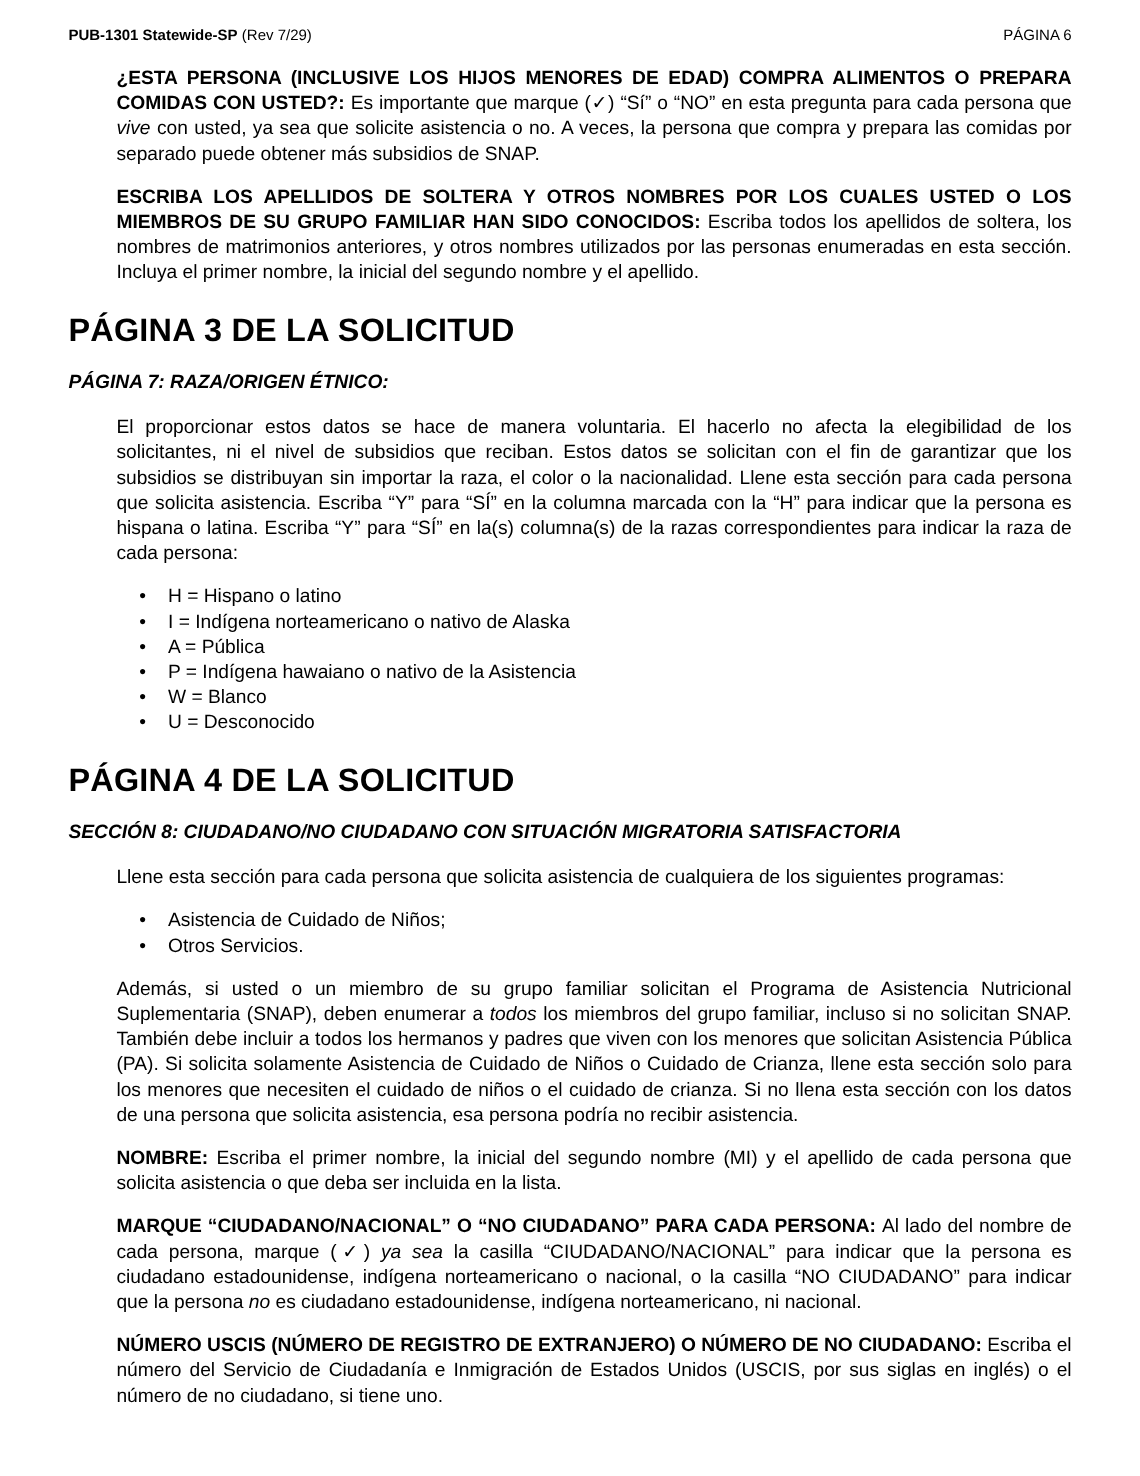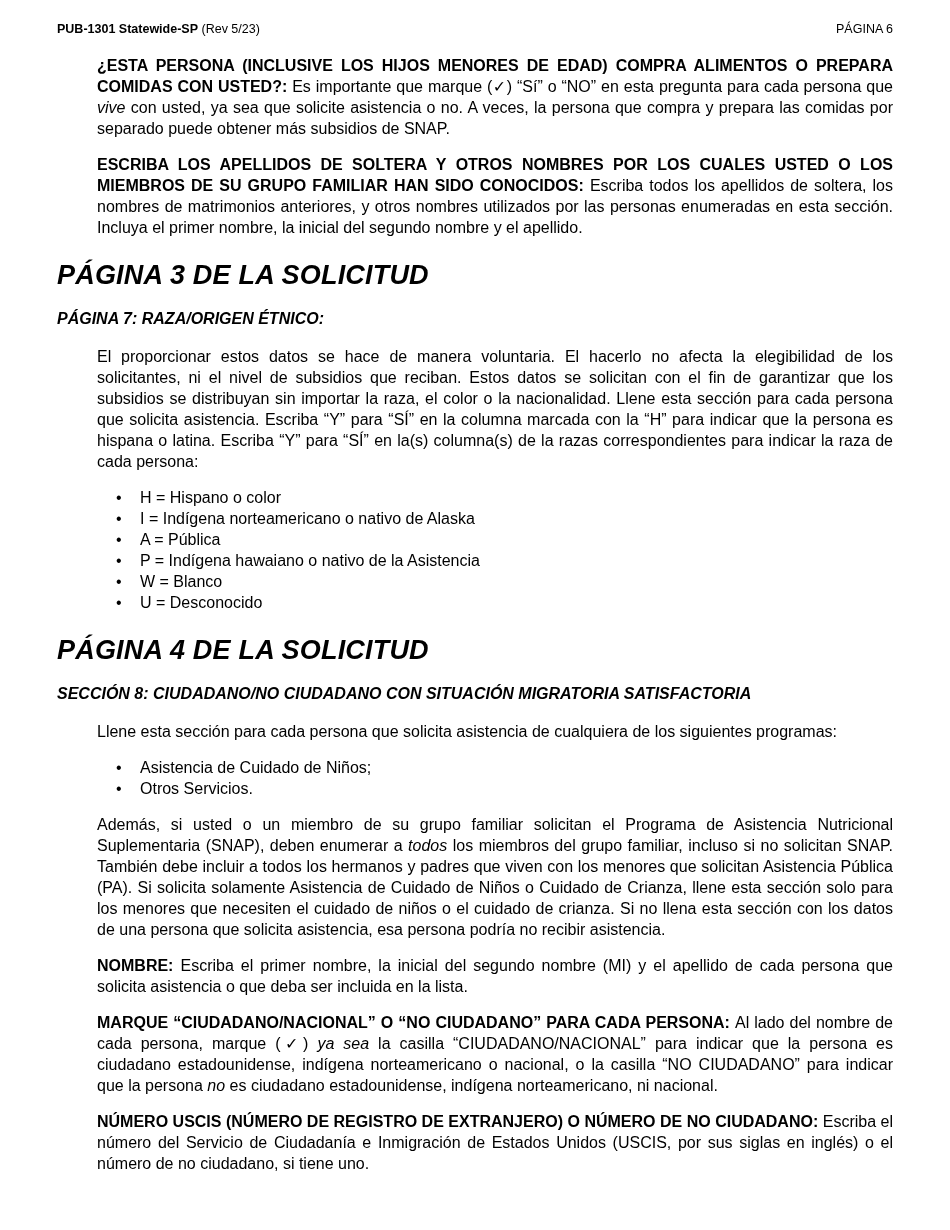--- a/index.html
+++ b/index.html
@@ -31,21 +31,20 @@
     text-align: justify;
   }
   .b { font-weight: bold; text-align: right; }
   .i { font-style: italic; }
   h1.page-heading {
     font-size: 27px;
     line-height: 32px;
     font-weight: bold;
     margin: 21px 0 17px 0;
     letter-spacing: 0.2px;
-    font-style: italic;
   }
   h2.section-heading {
     font-size: 16px;
     line-height: 21px;
     font-weight: bold;
     font-style: italic;
     margin: 0 0 17px 0;
   }
   ul.bullet-list {
     margin: 0 0 15px 40px;
@@ -63,38 +62,38 @@
     left: 19px;
     top: 0;
   }
 </style>
 </head>
 <body>
 
 <div class="page">
 
   <div class="doc-header">
-    <div><span class="b">PUB-1301 Statewide-SP</span><span> (Rev 5/23)</span></div>
+    <div><span class="b">PUB-1301 Statewide-SP</span><span> (Rev 7/29)</span></div>
     <div>PÁGINA 6</div>
   </div>
 
   <div class="content">
 
     <p class="para"><span class="b">¿ESTA PERSONA (INCLUSIVE LOS HIJOS MENORES DE EDAD) COMPRA ALIMENTOS O PREPARA COMIDAS CON USTED?: </span><span>Es importante que marque (✓) “Sí” o “NO” en esta pregunta para cada persona que </span><span class="i">vive</span><span> con usted, ya sea que solicite asistencia o no. A veces, la persona que compra y prepara las comidas por separado puede obtener más subsidios de SNAP.</span></p>
 
     <p class="para"><span class="b">ESCRIBA LOS APELLIDOS DE SOLTERA Y OTROS NOMBRES POR LOS CUALES USTED O LOS MIEMBROS DE SU GRUPO FAMILIAR HAN SIDO CONOCIDOS: </span><span>Escriba todos los apellidos de soltera, los nombres de matrimonios anteriores, y otros nombres utilizados por las personas enumeradas en esta sección. Incluya el primer nombre, la inicial del segundo nombre y el apellido.</span></p>
 
     <h1 class="page-heading">PÁGINA 3 DE LA SOLICITUD</h1>
 
     <h2 class="section-heading">PÁGINA 7: RAZA/ORIGEN ÉTNICO:</h2>
 
     <p class="para"><span>El proporcionar estos datos se hace de manera voluntaria. El hacerlo no afecta la elegibilidad de los solicitantes, ni el nivel de subsidios que reciban. Estos datos se solicitan con el fin de garantizar que los subsidios se distribuyan sin importar la raza, el color o la nacionalidad. Llene esta sección para cada persona que solicita asistencia. Escriba “Y” para “SÍ” en la columna marcada con la “H” para indicar que la persona es hispana o latina. Escriba “Y” para “SÍ” en la(s) columna(s) de la razas correspondientes para indicar la raza de cada persona:</span></p>
 
     <ul class="bullet-list">
-        <li>H = Hispano o color</li>
+        <li>H = Hispano o latino</li>
         <li>I = Indígena norteamericano o nativo de Alaska</li>
         <li>A = Pública</li>
         <li>P = Indígena hawaiano o nativo de la Asistencia</li>
         <li>W = Blanco</li>
         <li>U = Desconocido</li>
       </ul>
 
     <h1 class="page-heading">PÁGINA 4 DE LA SOLICITUD</h1>
 
     <h2 class="section-heading">SECCIÓN 8: CIUDADANO/NO CIUDADANO CON SITUACIÓN MIGRATORIA SATISFACTORIA</h2>

